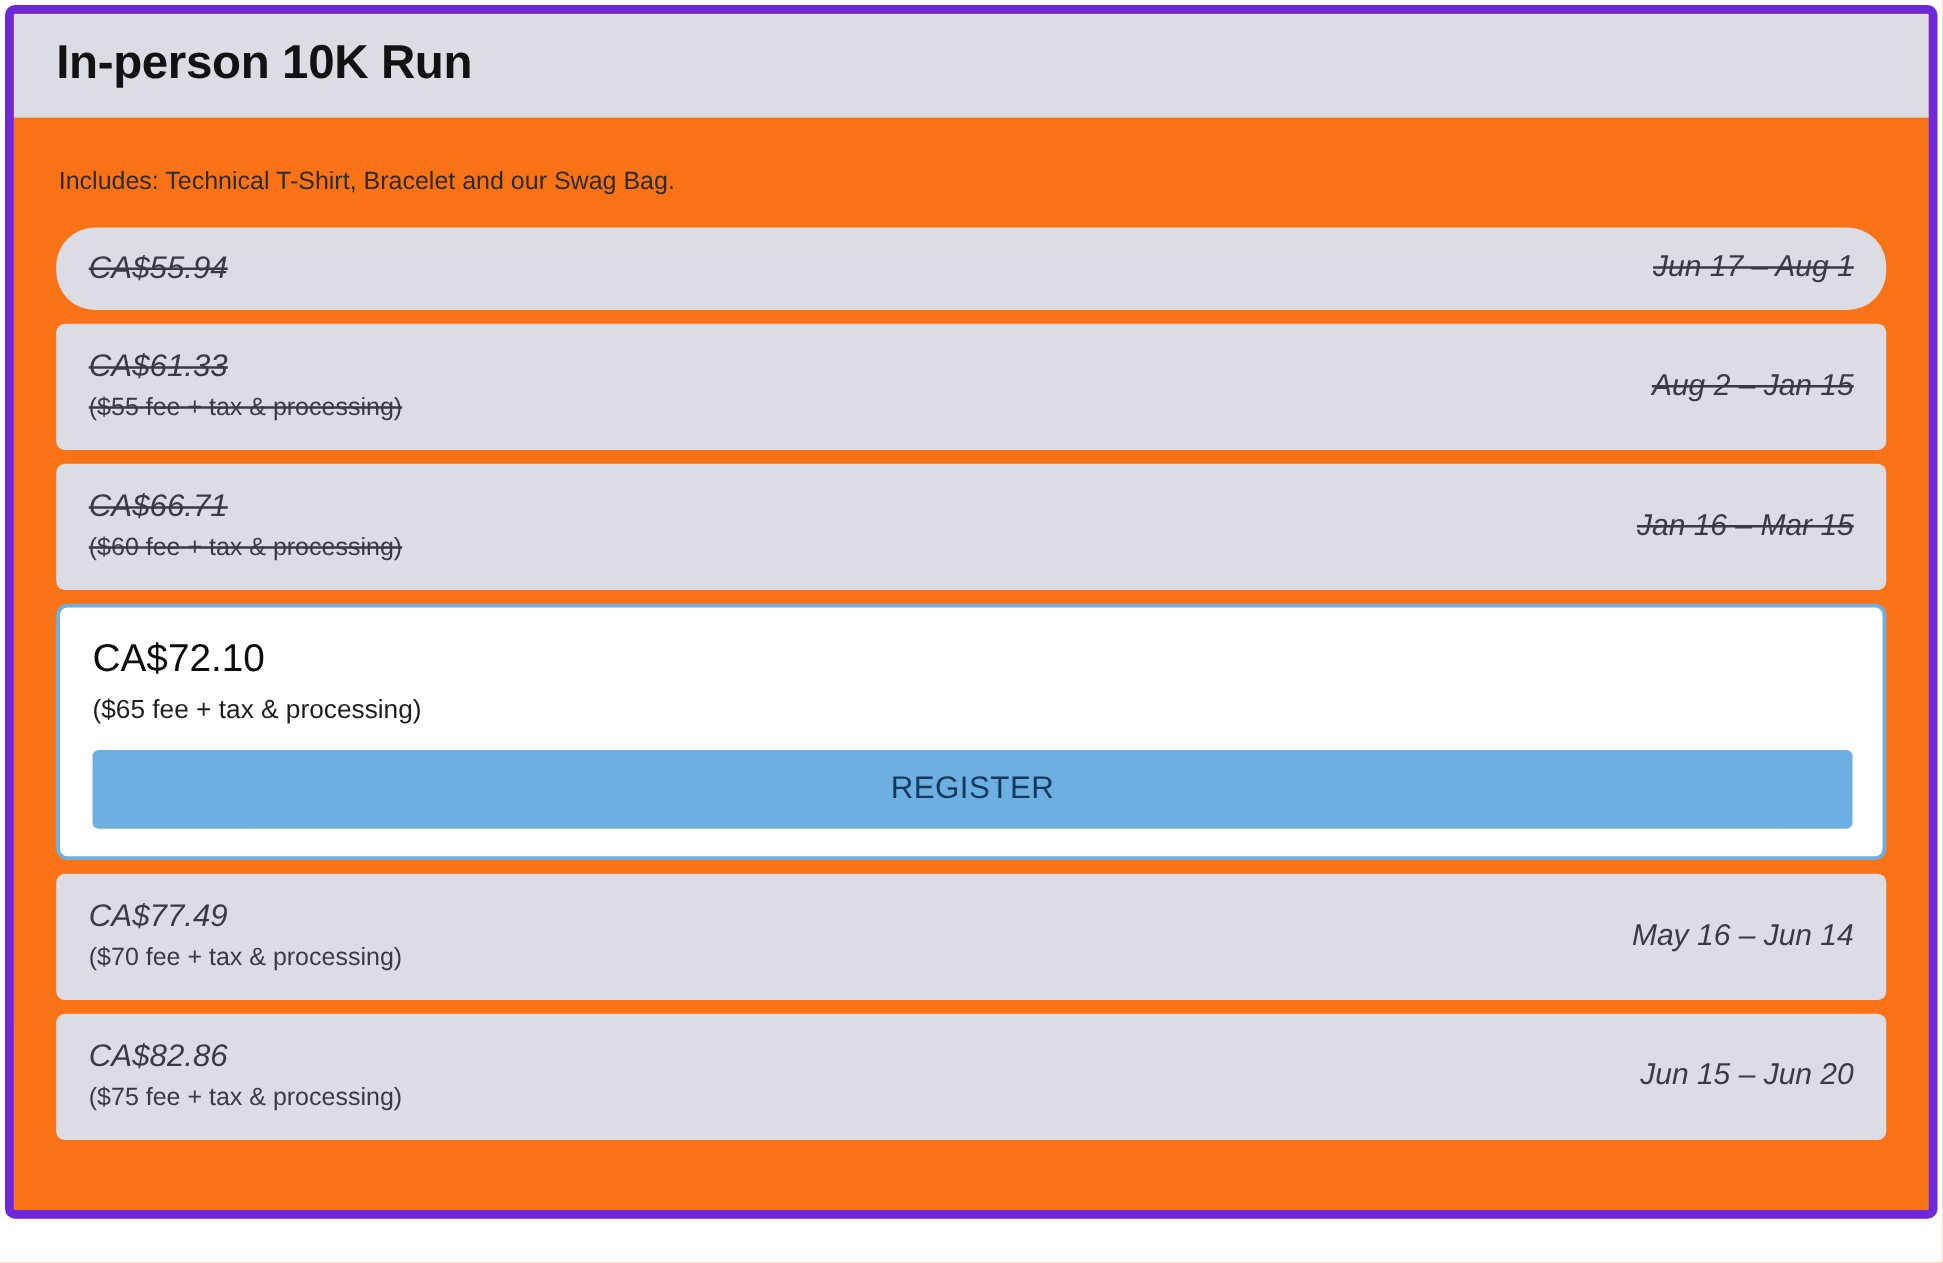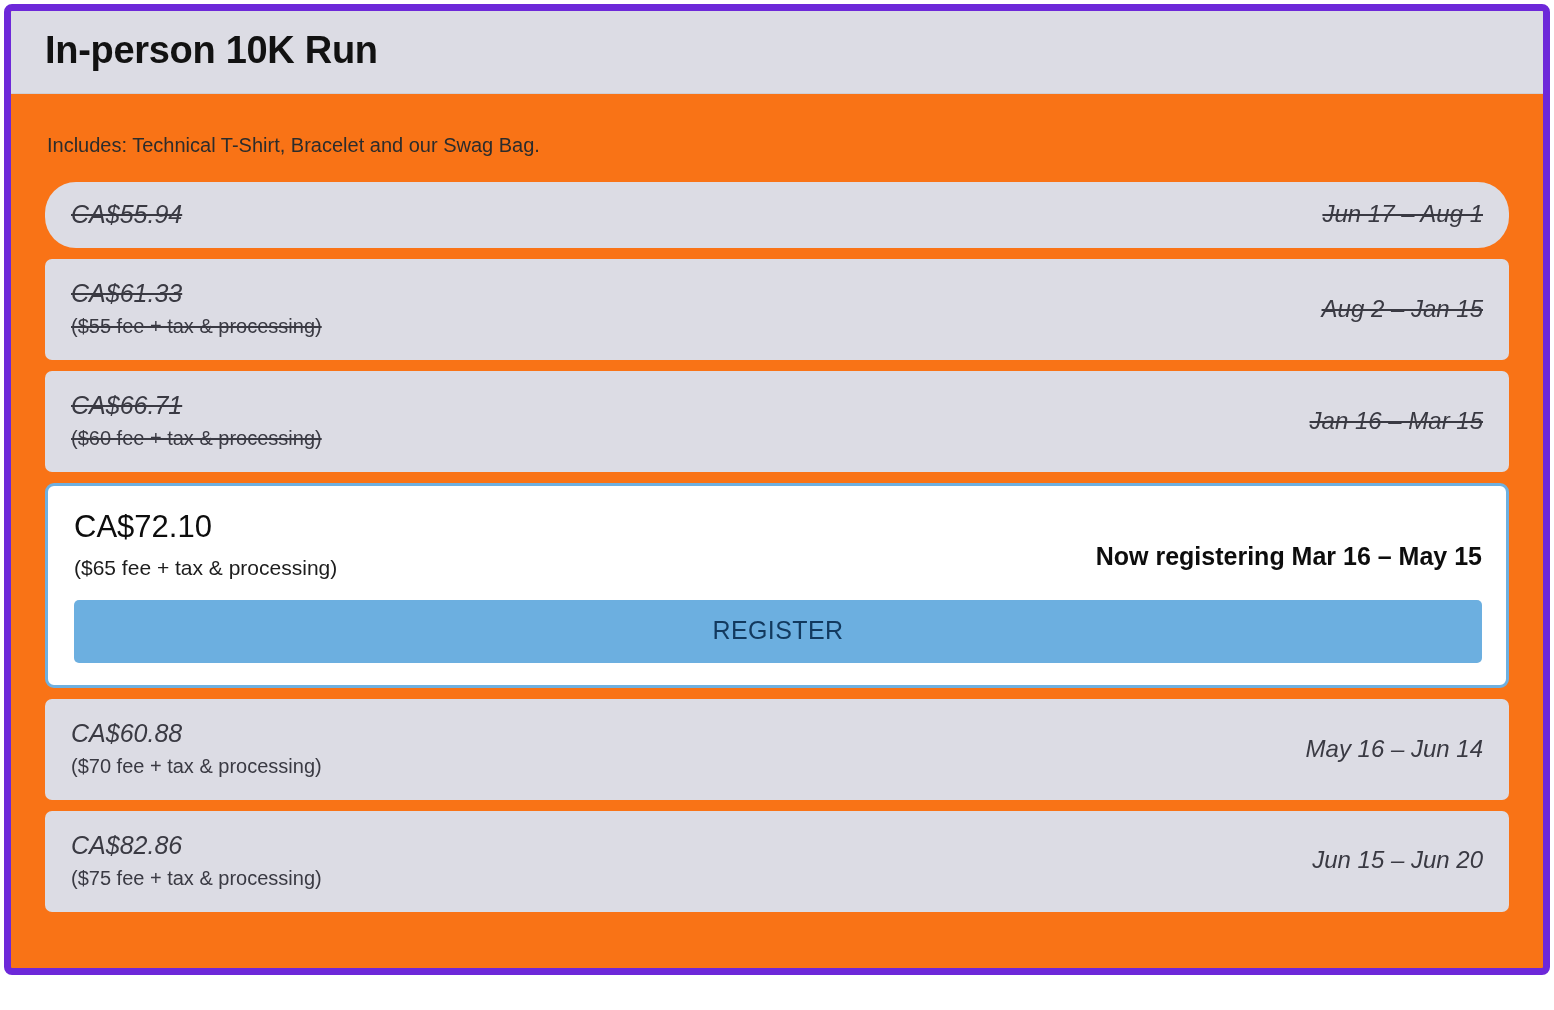--- a/index.html
+++ b/index.html
@@ -197,28 +197,27 @@
       </div>
       <span class="tier-dates">Jan 16 – Mar 15</span>
     </div>
 
     <div class="tier active">
       <div class="active-top">
         <div class="tier-left">
           <span class="tier-price">CA$72.10</span>
           <span class="tier-fee">($65 fee + tax &amp; processing)</span>
         </div>
-        <span class="active-dates">Now registering Mar 16 – May 15</span>
       </div>
       <button class="register-button">REGISTER</button>
     </div>
 
     <div class="tier upcoming">
       <div class="tier-left">
-        <span class="tier-price">CA$60.88</span>
+        <span class="tier-price">CA$77.49</span>
         <span class="tier-fee">($70 fee + tax &amp; processing)</span>
       </div>
       <span class="tier-dates">May 16 – Jun 14</span>
     </div>
 
     <div class="tier upcoming">
       <div class="tier-left">
         <span class="tier-price">CA$82.86</span>
         <span class="tier-fee">($75 fee + tax &amp; processing)</span>
       </div>

